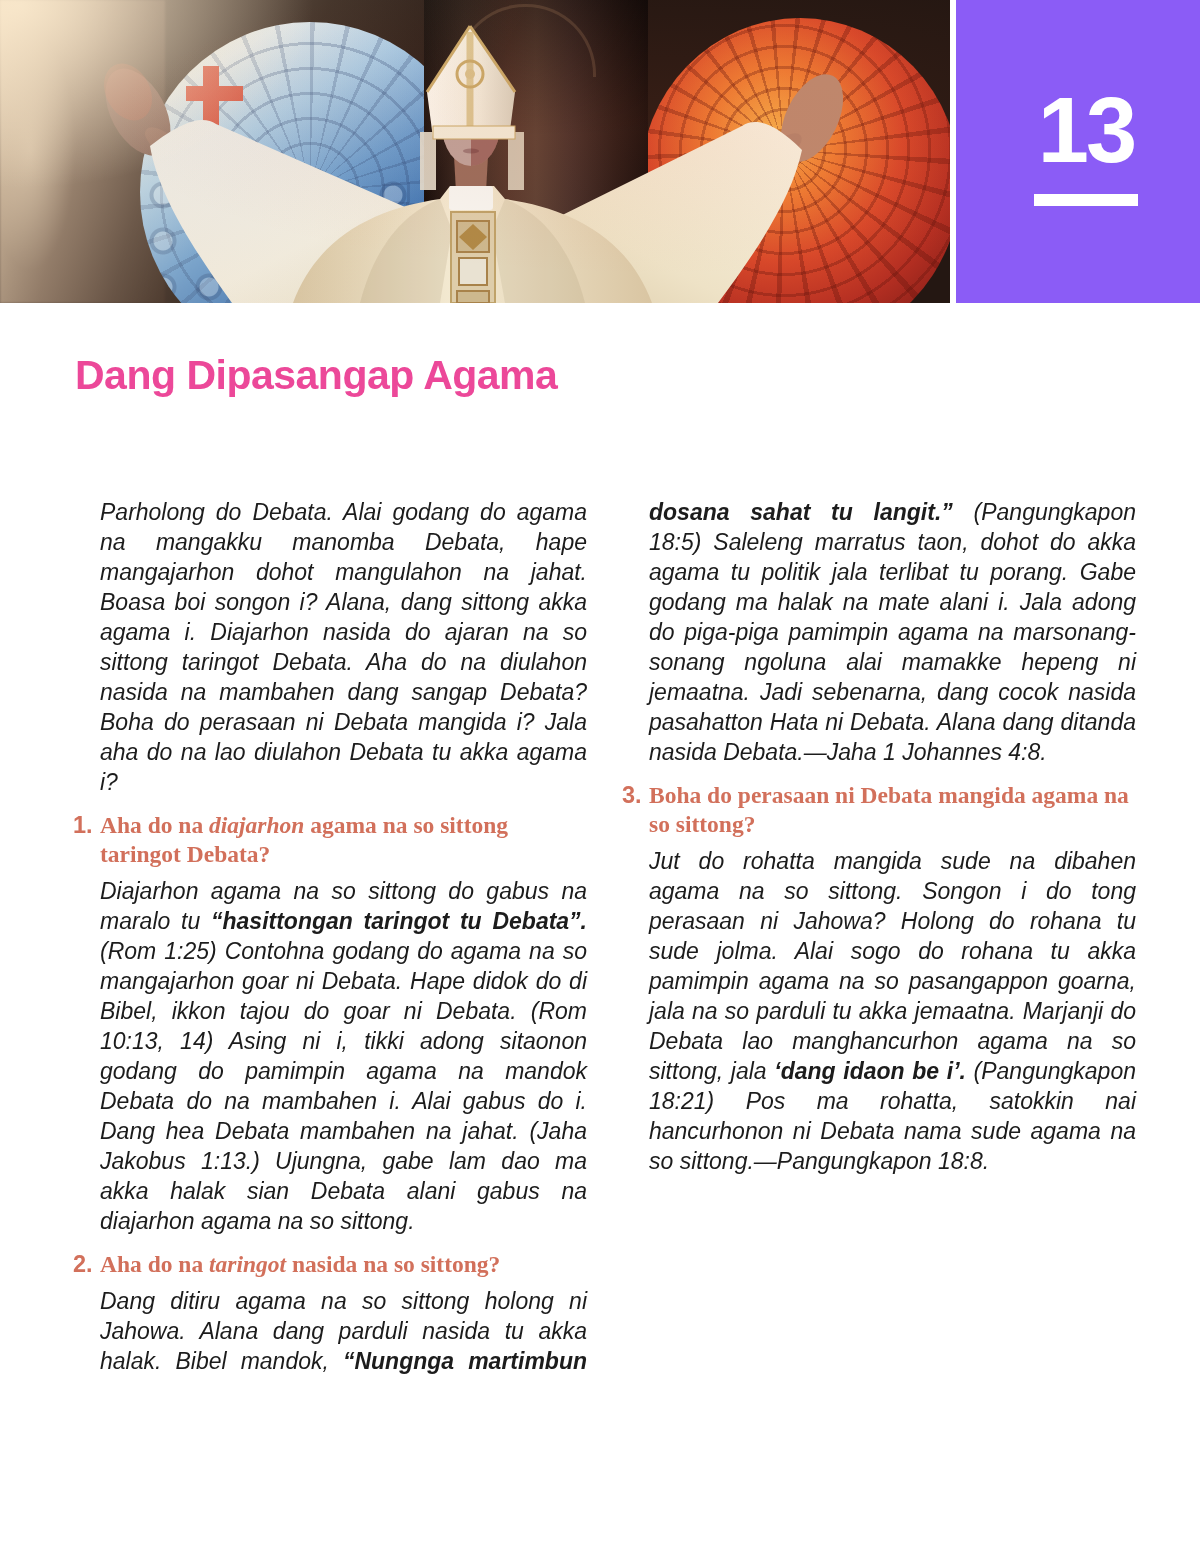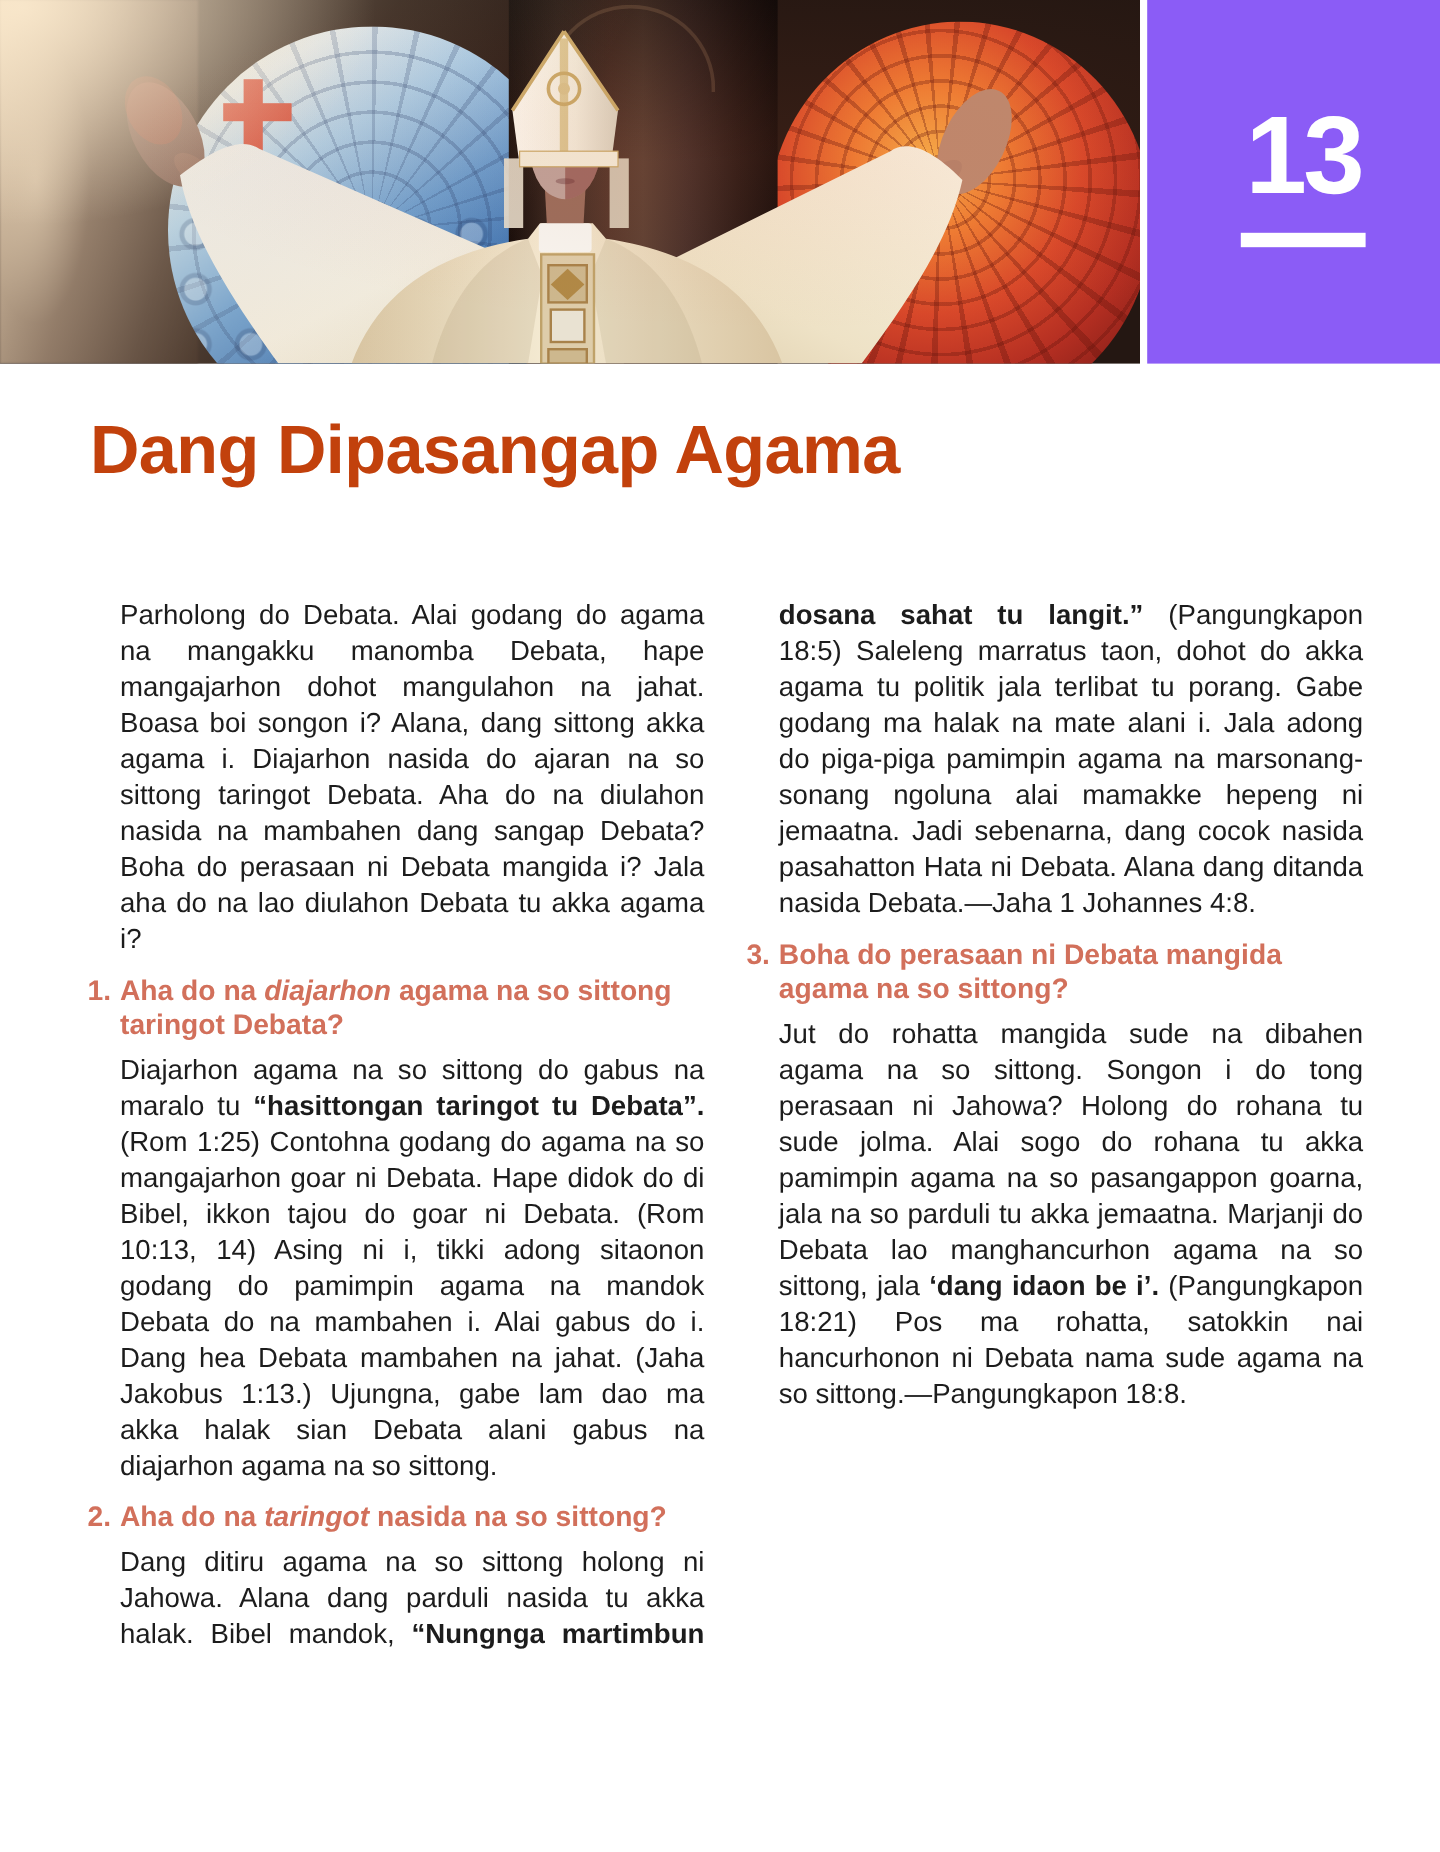--- a/index.html
+++ b/index.html
@@ -80,38 +80,38 @@
   }
   .chapter-num {
     padding-top:84px; color:#ffffff; font-size:92px; font-weight:bold;
     line-height:1; letter-spacing:-3px;
   }
   .chapter-rule { width:104px; height:12px; background:#ffffff; margin:18px auto 0 auto; }
 
   
   .title {
     position:absolute; left:75px; top:347px; margin:0;
-    font-size:57px; font-weight:bold; line-height:57px; letter-spacing:-0.5px;
-    color:#c2410c;
+    font-size:41px; font-weight:bold; line-height:57px; letter-spacing:-0.5px;
+    color:#ec4899;
   }
 
   
   .article {
     position:absolute; left:73px; top:497px; width:1063px; height:908px;
     column-count:2; column-gap:35px; column-fill:auto;
     font-size:23px; line-height:30px; color:#1c1c1c;
   }
-  .article p { margin:0 0 0 27px; text-align:justify; }
+  .article p { margin:0 0 0 27px; text-align:justify;font-style:italic; }
   .section-heading {
     display:flex; margin:14px 0 7px 0;
     color:#d2705b; font-weight:bold; font-size:23.5px; line-height:29px;
     break-inside:avoid;
   }
   .section-heading .num { flex:0 0 27px; }
-  .section-heading .htext { flex:1; }
+  .section-heading .htext { flex:1;font-family:Liberation Serif, serif; }
 </style>
 </head>
 <body>
 
 <div class="page">
 
   <div class="hero">
     <div class="statues-left"></div>
 
     <div class="window-left">

